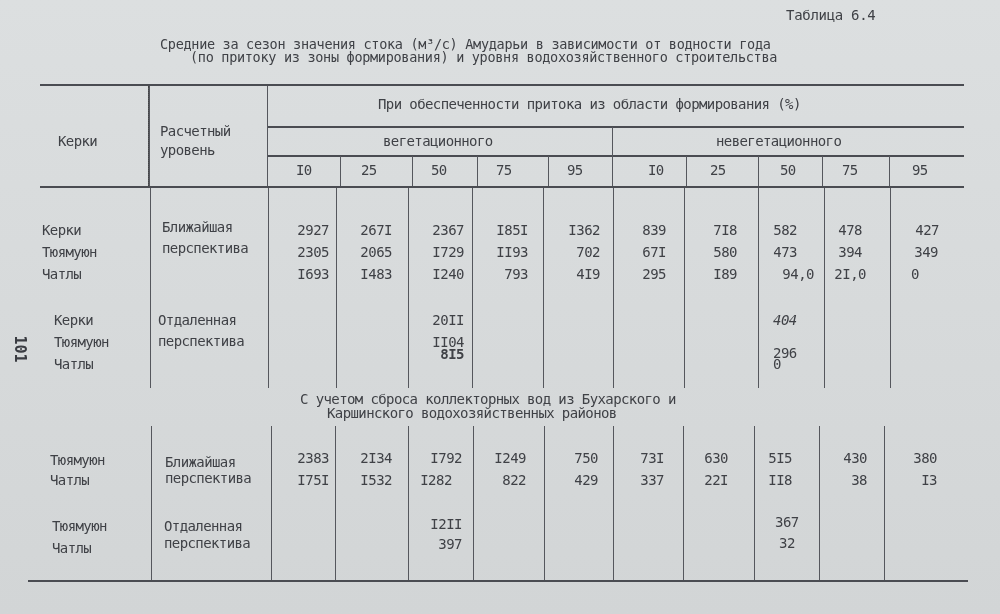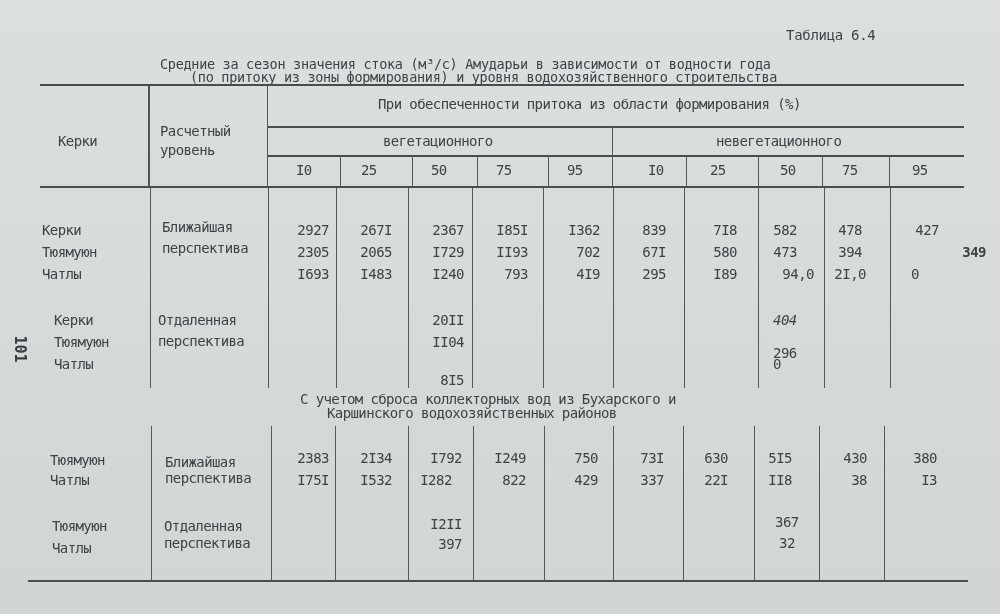--- a/index.html
+++ b/index.html
@@ -3,21 +3,21 @@
 <meta charset="utf-8">
 <style>
   html, body { margin:0; padding:0; }
   body {
     width:1000px; height:614px; overflow:hidden; position:relative;
     background: linear-gradient(180deg,#dcdfe0 0%,#d6d9da 60%,#d2d5d6 100%);
     font-family: "DejaVu Sans Mono", "Liberation Mono", monospace;
     color:#3f4146;
   }
   .abs { position:absolute; white-space:nowrap; }
-  .caption { font-size:13.5px; letter-spacing:-0.3px;margin-top:20px; }
+  .caption { font-size:13.5px; letter-spacing:-0.3px; }
   .hline { position:absolute; background:#4a4c52; }
   .vline { position:absolute; width:1px; background:#55575d; }
   .cell { position:absolute; font-size:14px; letter-spacing:-0.5px; }
   .num { text-align:right; width:52px; }
   .lbl { font-size:14px; letter-spacing:-0.6px; }
   .pagenum { position:absolute; left:6px; top:340px; transform:rotate(90deg); font-size:15px; font-weight:bold; color:#3a3c42; }
 </style>
 </head>
 <body>
 
@@ -110,21 +110,21 @@
   <div>
     <div class="cell num" style="left:277px;top:244px;">2305</div>
     <div class="cell num" style="left:340px;top:244px;">2065</div>
     <div class="cell num" style="left:412px;top:244px;">I729</div>
     <div class="cell num" style="left:476px;top:244px;">II93</div>
     <div class="cell num" style="left:548px;top:244px;">702</div>
     <div class="cell num" style="left:614px;top:244px;">67I</div>
     <div class="cell num" style="left:685px;top:244px;">580</div>
     <div class="cell num" style="left:745px;top:244px;">473</div>
     <div class="cell num" style="left:810px;top:244px;">394</div>
-    <div class="cell num" style="left:934px;top:244px;font-weight:bold;">349</div>
+    <div class="cell num" style="left:886px;top:244px;">349</div>
   </div>
   <div>
     <div class="cell num" style="left:277px;top:266px;">I693</div>
     <div class="cell num" style="left:340px;top:266px;">I483</div>
     <div class="cell num" style="left:412px;top:266px;">I240</div>
     <div class="cell num" style="left:476px;top:266px;">793</div>
     <div class="cell num" style="left:548px;top:266px;">4I9</div>
     <div class="cell num" style="left:614px;top:266px;">295</div>
     <div class="cell num" style="left:685px;top:266px;">I89</div>
     <div class="cell num" style="left:762px;top:266px;">94,0</div>
@@ -135,21 +135,21 @@
   <div class="abs lbl" style="left:54px;top:312px;">Керки</div>
   <div class="abs lbl" style="left:54px;top:334px;">Тюямуюн</div>
   <div class="abs lbl" style="left:54px;top:356px;">Чатлы</div>
   <div class="abs lbl" style="left:158px;top:312px;">Отдаленная</div>
   <div class="abs lbl" style="left:158px;top:333px;">перспектива</div>
 
   <div class="cell num" style="left:412px;top:312px;">20II</div>
   <div class="cell" style="left:773px;top:312px;font-style:italic;">404</div>
   <div class="cell num" style="left:412px;top:334px;">II04</div>
   <div class="cell" style="left:773px;top:345px;">296</div>
-  <div class="cell num" style="left:412px;top:372px;">8I5</div>
+  <div class="cell num" style="left:412px;top:346px;font-weight:bold;">8I5</div>
   <div class="cell" style="left:773px;top:356px;">0</div>
 
   <div class="abs lbl" style="left:300px;top:391px;">С учетом сброса коллекторных вод из Бухарского и</div>
   <div class="abs lbl" style="left:327px;top:405px;">Каршинского водохозяйственных районов</div>
 
   <div class="abs lbl" style="left:50px;top:452px;">Тюямуюн</div>
   <div class="abs lbl" style="left:50px;top:472px;">Чатлы</div>
   <div class="abs lbl" style="left:165px;top:454px;">Ближайшая</div>
   <div class="abs lbl" style="left:165px;top:470px;">перспектива</div>
 

